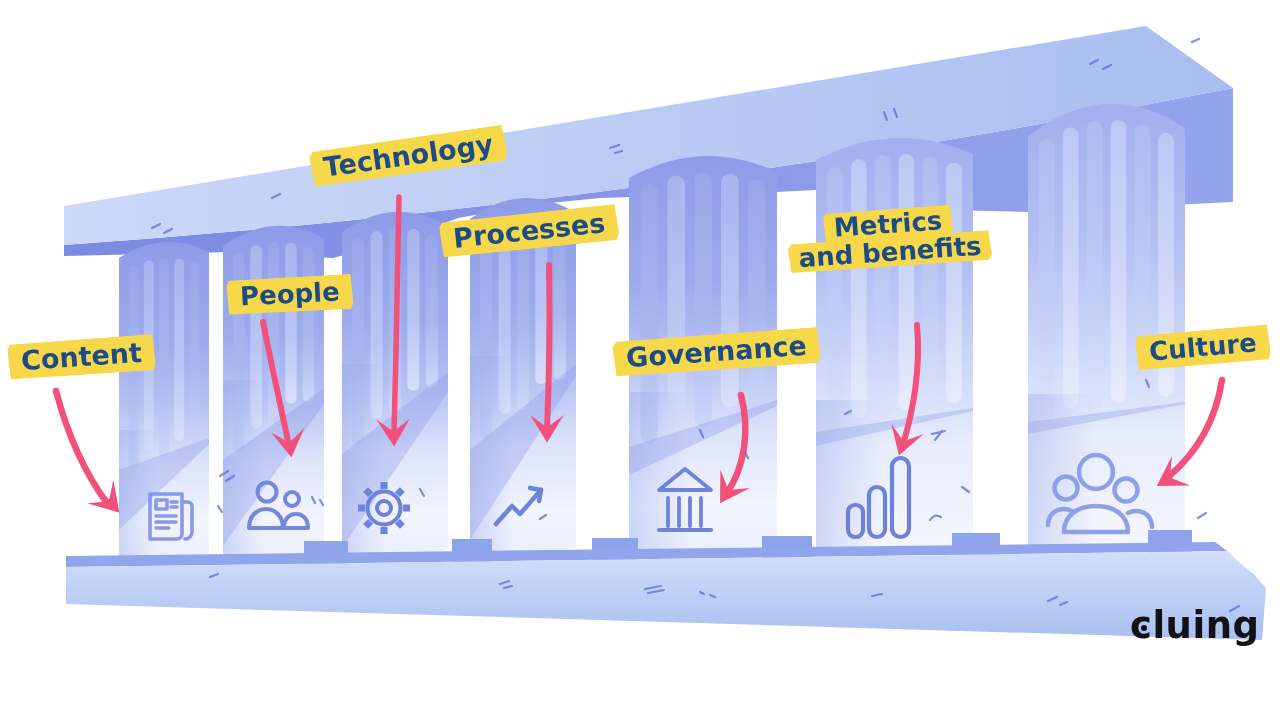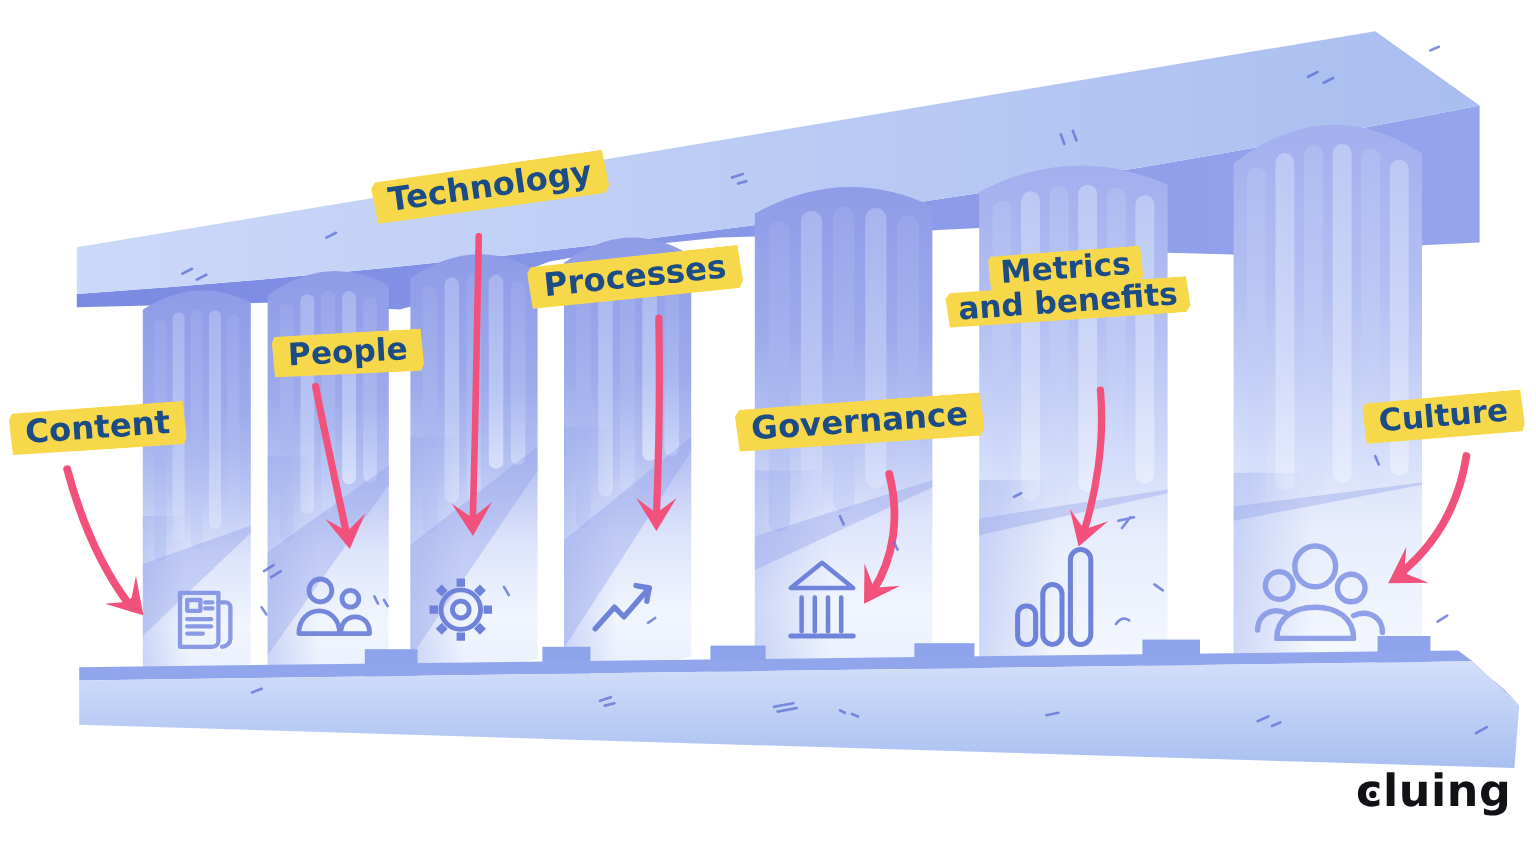--- a/index.html
+++ b/index.html
@@ -13,21 +13,21 @@
   .lbl-people{left:227px;top:277px;font-size:26px;transform:rotate(-3deg);}
   .lbl-technology{left:310px;top:138px;font-size:27px;transform:rotate(-8deg);}
   .lbl-processes{left:440px;top:213px;font-size:27px;transform:rotate(-6deg);}
   .lbl-governance{left:613px;top:334px;font-size:27px;transform:rotate(-4deg);}
   .lbl-culture{left:1136px;top:330px;font-size:26px;transform:rotate(-5deg);}
   .label-multi{position:absolute;left:786px;top:209px;width:206px;text-align:center;
                transform:rotate(-4deg);color:#1b4c86;font-weight:700;font-size:26px;line-height:1.0;}
   .label-multi span{display:inline-block;background:#f8d84b;padding:2px 10px;
                clip-path:polygon(0% 16%,2% 2%,99% 0%,100% 82%,98% 100%,1% 97%);}
   .label-multi .l2{margin-top:-3px;}
-  .logo{position:absolute;left:1130px;top:638px;font-size:37px;font-weight:700;
+  .logo{position:absolute;left:1130px;top:604px;font-size:37px;font-weight:700;
         color:#121216;letter-spacing:0.5px;}
   .logo::before{content:"";position:absolute;left:11px;top:21px;width:6px;height:6px;
         border-radius:50%;background:#121216;}
 </style>
 </head>
 <body>
 
 <div class="canvas">
 
 <svg width="1280" height="720" viewBox="0 0 1280 720">

